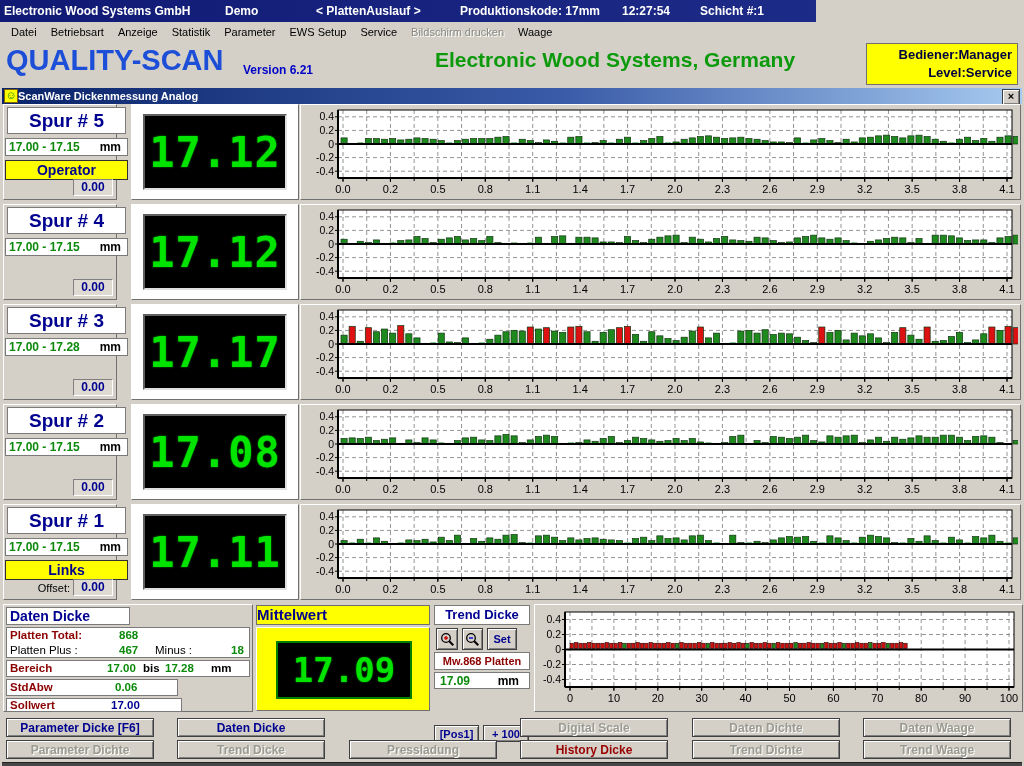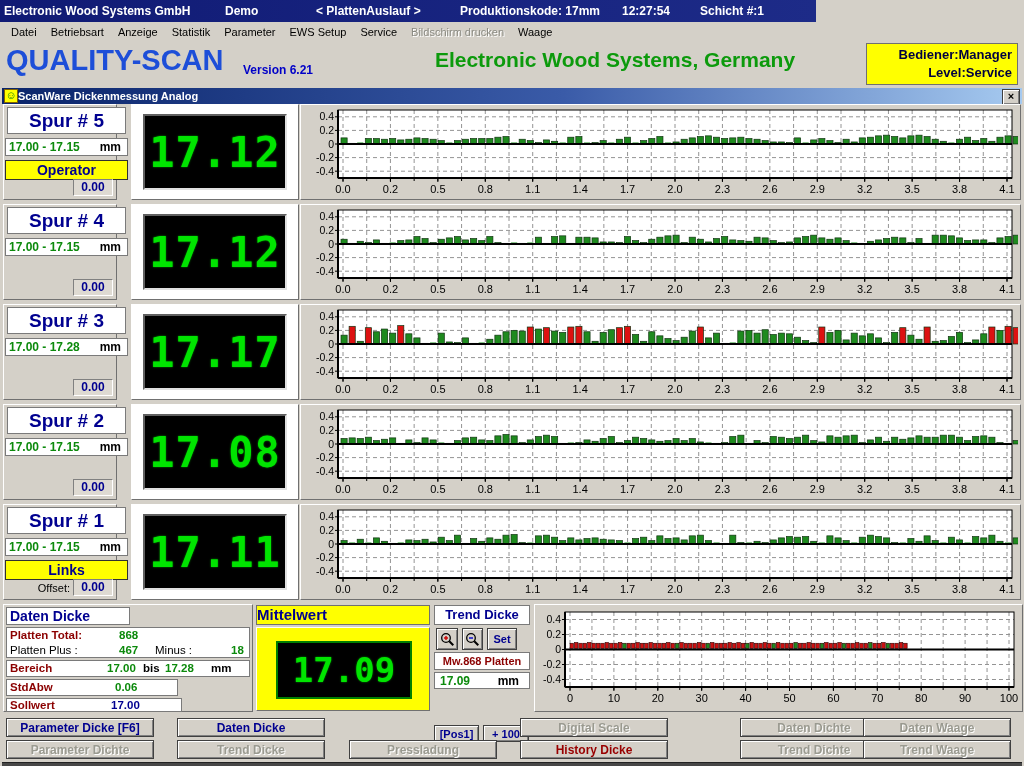--- a/index.html
+++ b/index.html
@@ -112,21 +112,21 @@
   .trend-chart{position:absolute;left:532px;top:500px;width:489px;height:108px;background:#d4d0c8;}
 
   
   .fb{position:absolute;width:148px;height:19px;background:#d4d0c8;border:1px solid #404040;
       box-shadow:inset 1px 1px 0 #fff,inset -1px -1px 0 #808080;box-sizing:border-box;
       display:flex;align-items:center;justify-content:center;font-size:12px;font-weight:bold;}
   .fb.primary{color:#000090;}
   .fb.alert{color:#990000;}
   .fb.disabled{color:#9a9a90;text-shadow:1px 1px 0 #fff;}
   .r1{top:614px;} .r2{top:636px;}
-  .c1{left:4px;} .c2{left:175px;} .c3{left:347px;} .c4{left:518px;} .c5{left:690px;margin-left:48px;} .c6{left:861px;}
+  .c1{left:4px;} .c2{left:175px;} .c3{left:347px;} .c4{left:518px;} .c5{left:690px;} .c6{left:861px;}
   .bottom-strip{position:absolute;left:0;top:658px;width:1020px;height:4px;background:#474747;
                 border-top:1px solid #222;}
 </style>
 </head>
 <body>
 
 <div id="root">
 
   <div class="titlebar">
     <span class="tb-item" style="left:4px">Electronic Wood Systems GmbH</span>

